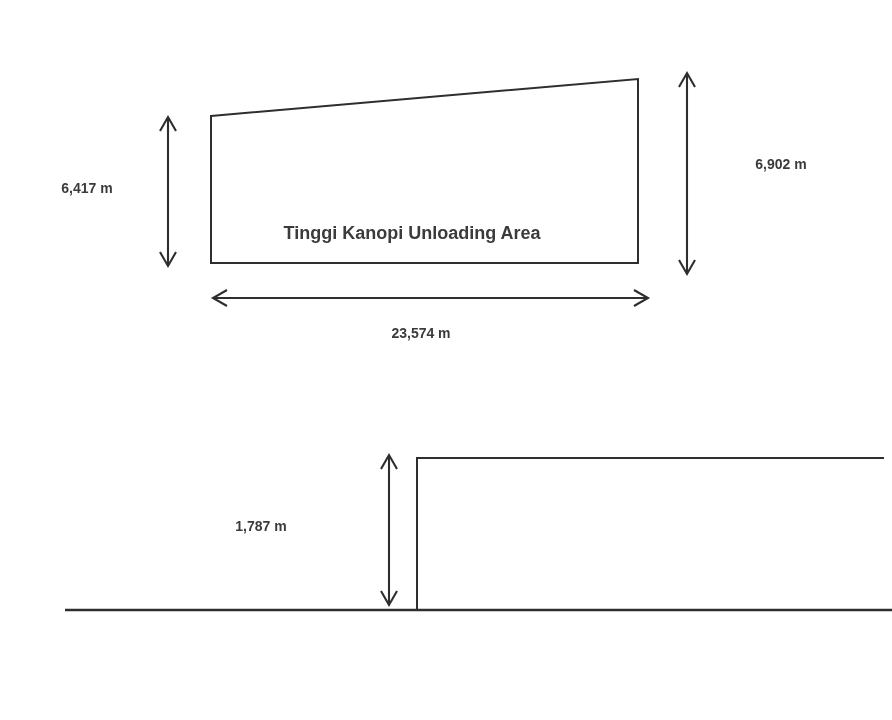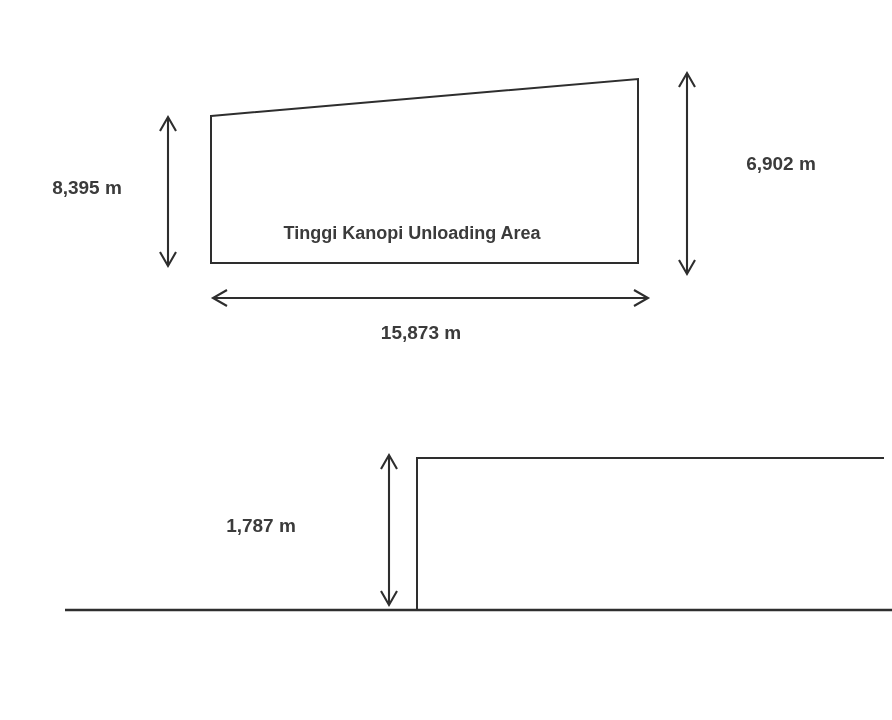--- a/index.html
+++ b/index.html
@@ -51,21 +51,21 @@
   }
   .lbl {
     position: absolute;
     transform: translate(-50%, -50%);
     color: var(--text);
     font-weight: 700;
     white-space: nowrap;
     user-select: none;
   }
   .lbl-name { font-size: 18px; }
-  .lbl-dim  { font-size: 19px; }
+  .lbl-dim  { font-size: 14px; }
 </style>
 </head>
 <body>
 
 <div class="canvas">
 
   <svg class="layer" viewBox="0 0 892 720" aria-hidden="true">
 
     <g>
 
@@ -97,24 +97,24 @@
       <path class="stroke" d="M417,610 L417,458 L884,458"></path>
 
       <g class="arrow">
         <path d="M389,457 L389,603"></path>
         <path d="M381,469 L389,455 L397,469"></path>
         <path d="M381,591 L389,605 L397,591"></path>
       </g>
     </g>
   </svg>
 
-  <div class="lbl lbl-dim" style="left:87px;  top:188px;">8,395 m</div>
+  <div class="lbl lbl-dim" style="left:87px;  top:188px;">6,417 m</div>
 
   <div class="lbl lbl-dim" style="left:781px; top:164px;">6,902 m</div>
 
   <div class="lbl lbl-name" style="left:412px; top:233px;">Tinggi Kanopi Unloading Area</div>
 
-  <div class="lbl lbl-dim" style="left:421px; top:333px;">15,873 m</div>
+  <div class="lbl lbl-dim" style="left:421px; top:333px;">23,574 m</div>
 
   <div class="lbl lbl-dim" style="left:261px; top:526px;">1,787 m</div>
 
 
 </div>
 
 </body></html>

